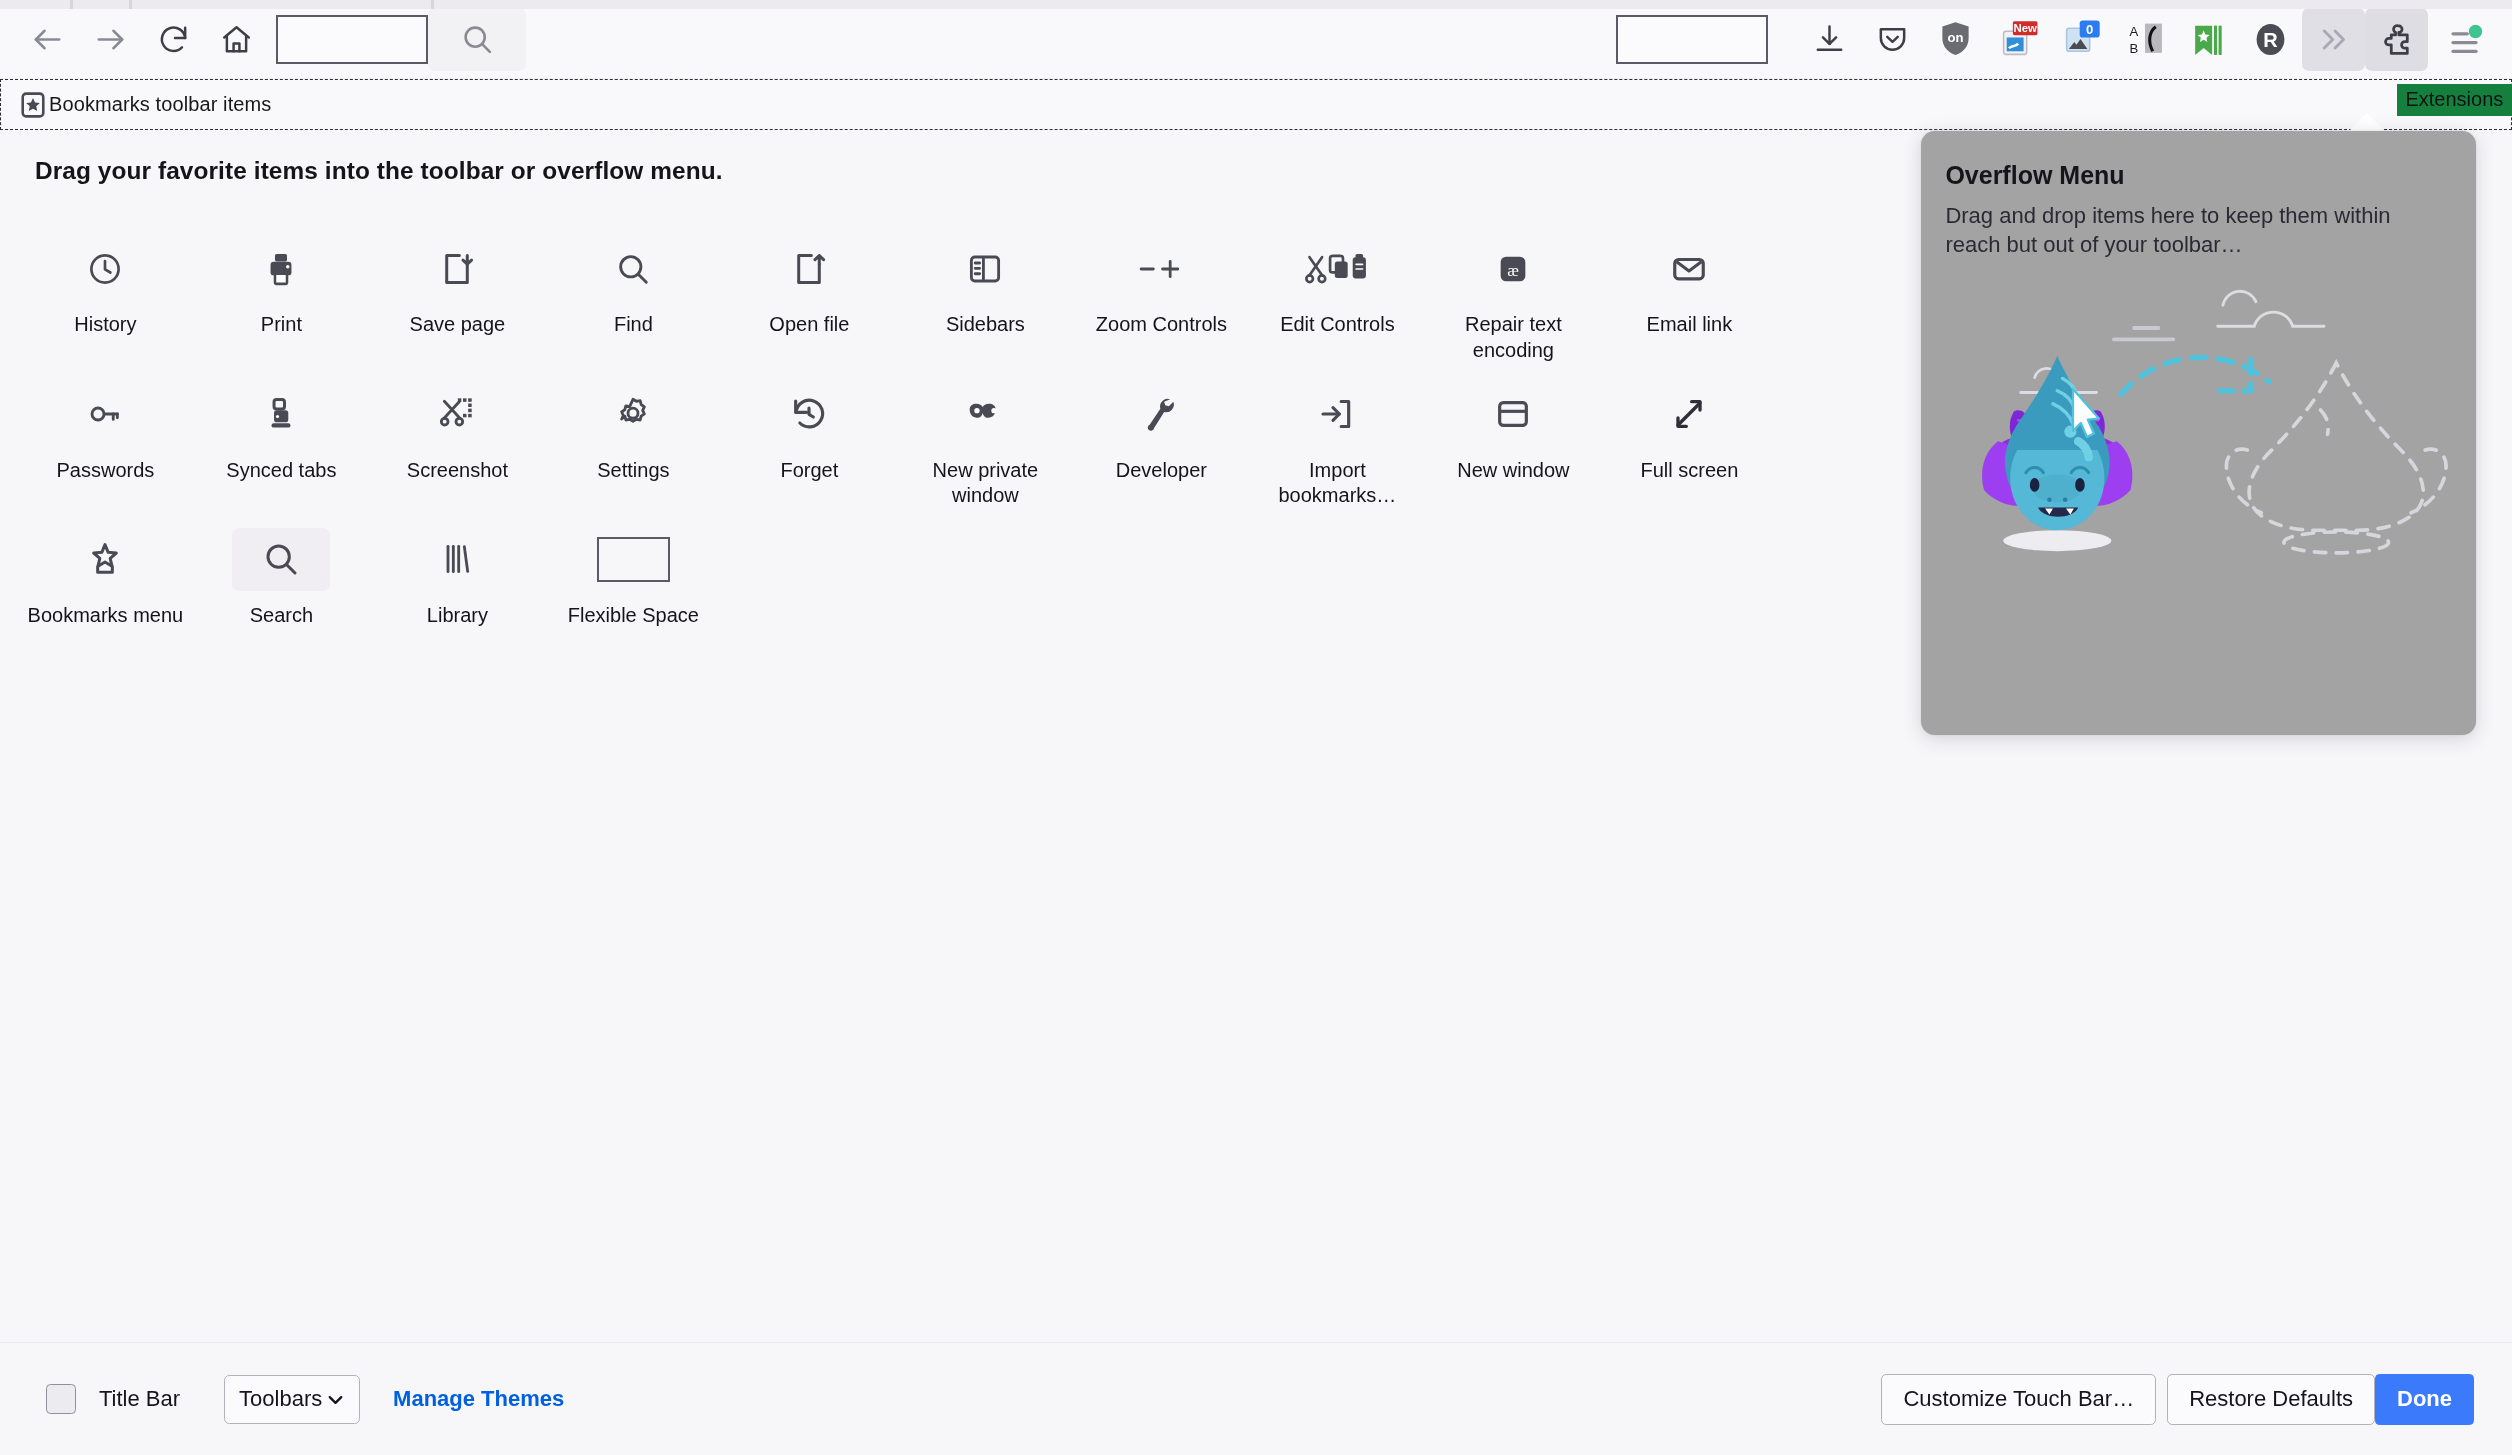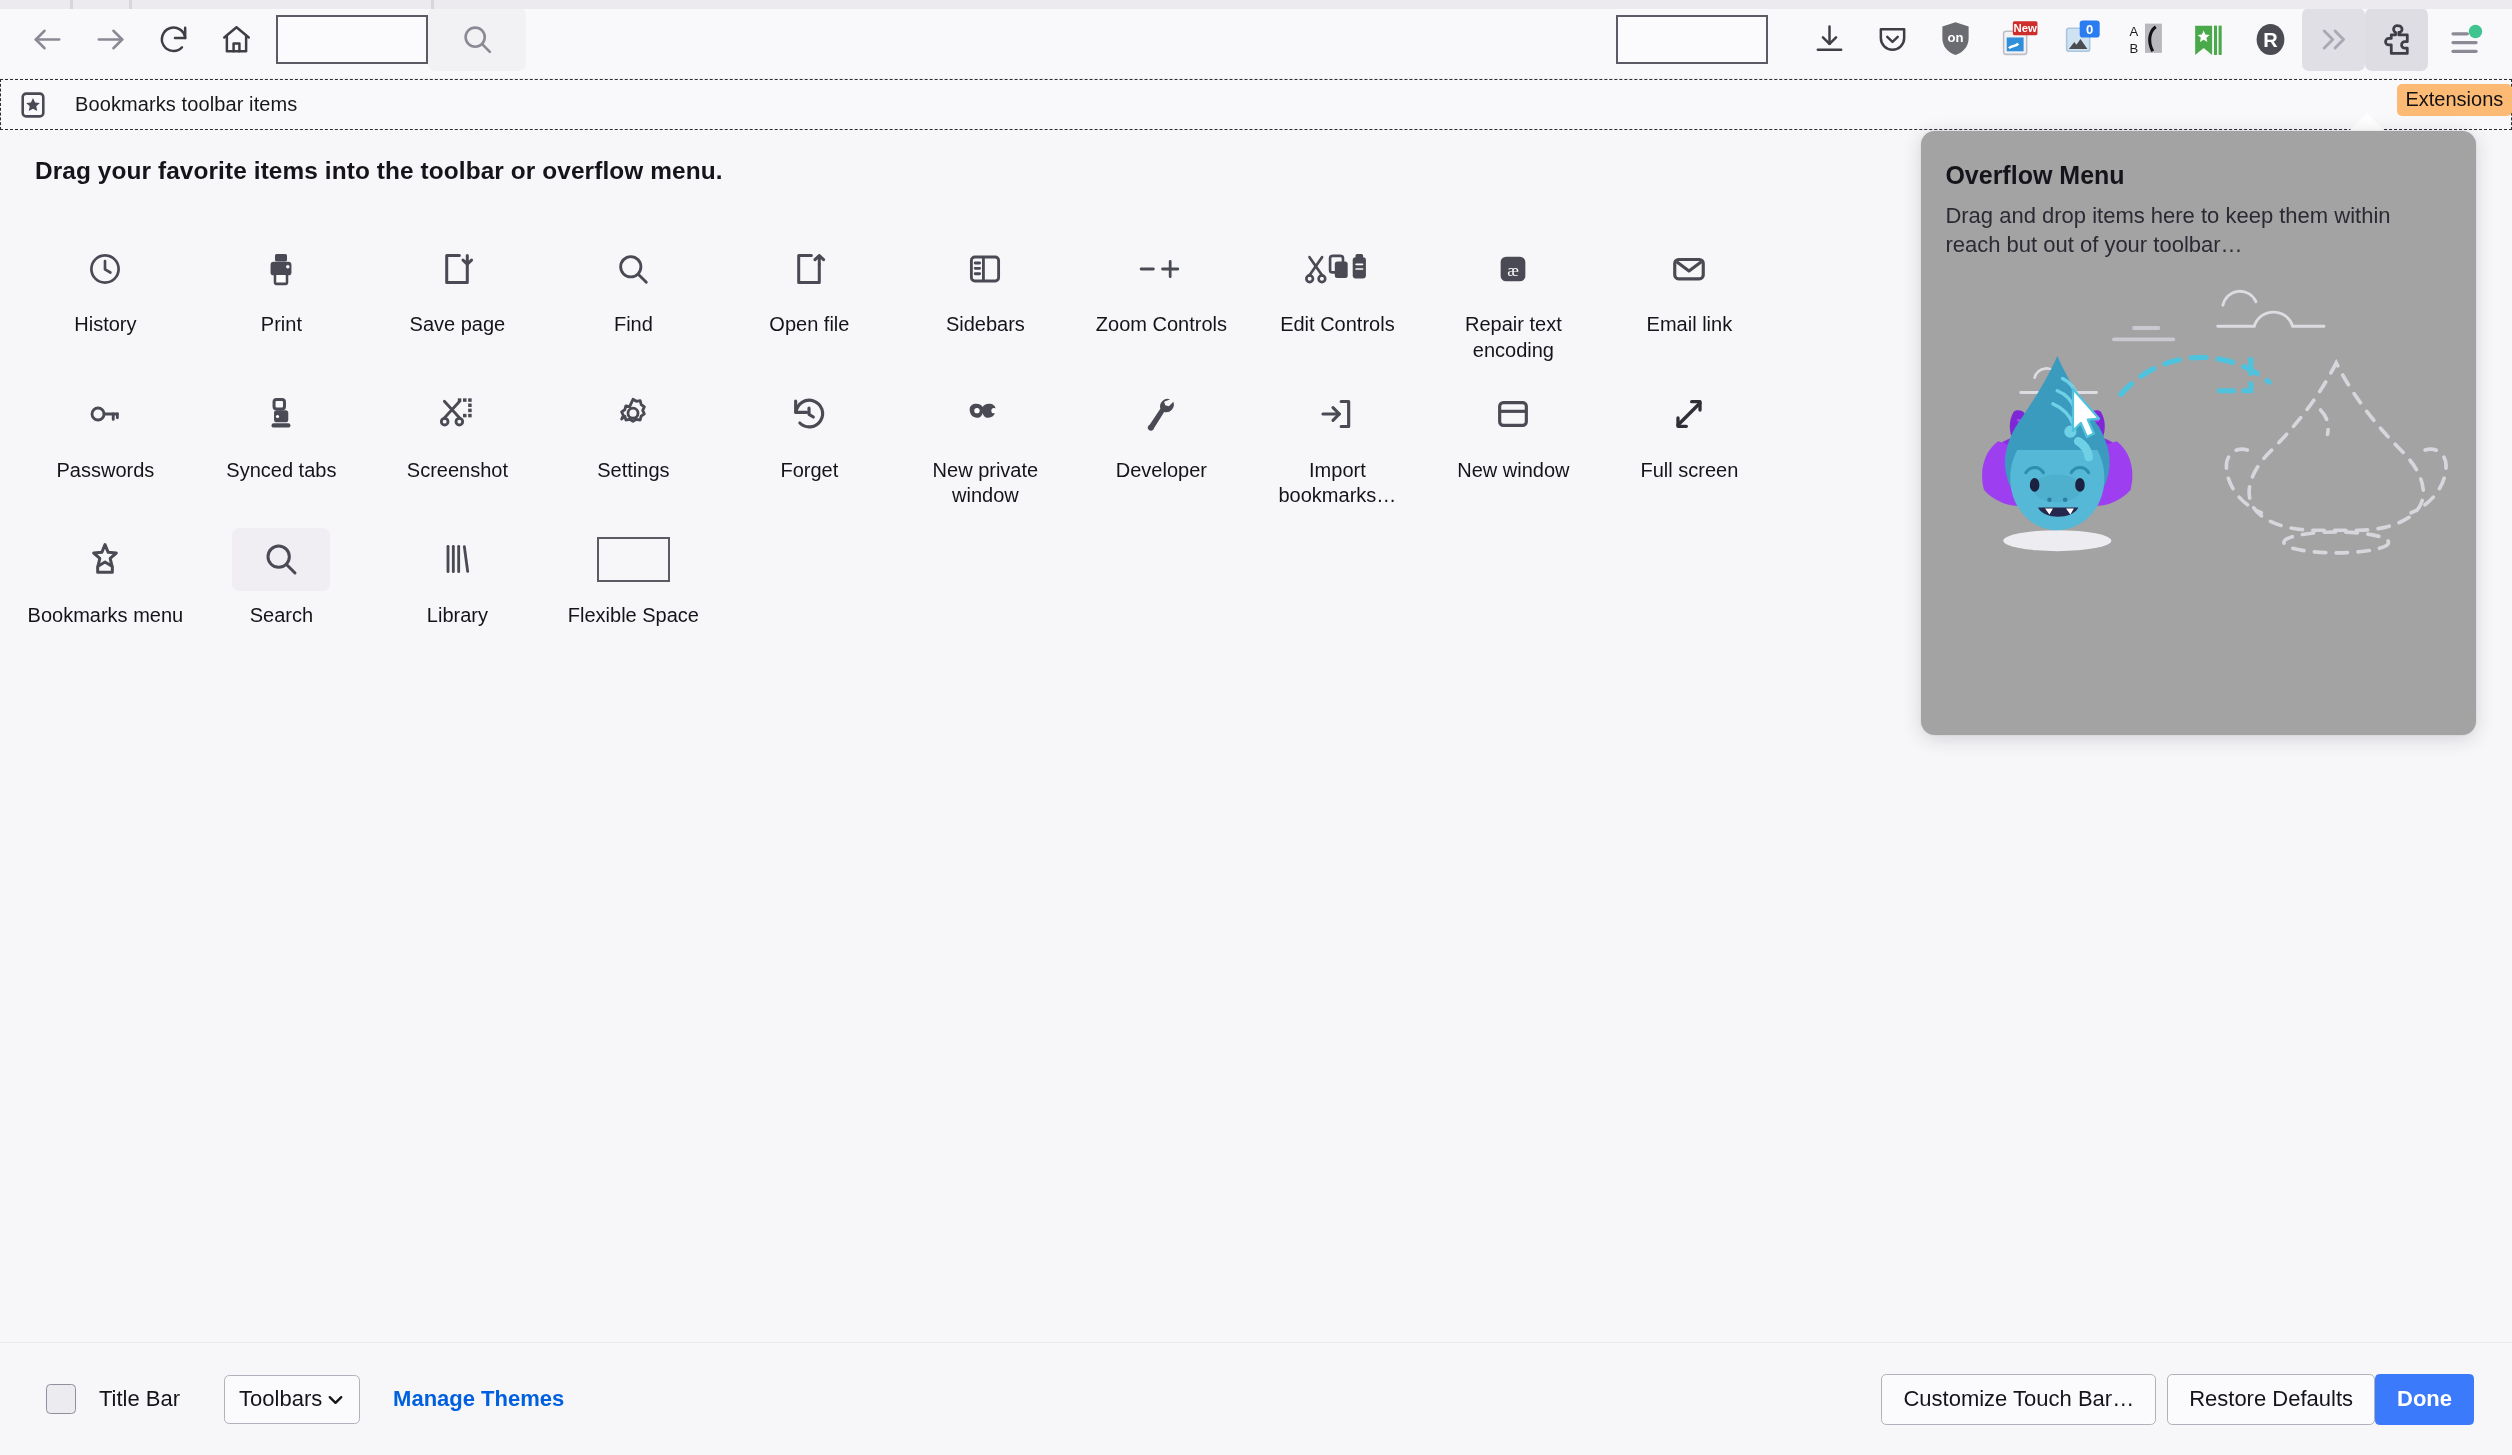--- a/index.html
+++ b/index.html
@@ -52,32 +52,32 @@
 
   
   #bookmarks-toolbar {
     position: absolute; left: 0; top: 79px;
     width: 2512px; height: 51px;
     border: 1.7px dashed #2c2c33;
     background: #f9f9fb;
     display: flex; align-items: center;
   }
   #bookmarks-item {
-    display: flex; align-items: center; gap: 29px; margin-left: 19px;
+    display: flex; align-items: center; gap: 3px; margin-left: 19px;
   }
   #bookmarks-item .lbl {
     font-size: 20px; color: #18181b; letter-spacing: 0.1px;
   }
   #extensions-tooltip {
     position: absolute; right: 0px; top: 84px;
-    background: #fdba74;
+    background: #15803d;
     color: #121214;
     font-size: 20px;
     padding: 3.5px 8.7px 5.2px 8.7px;
-    border-radius: 5px;
+    border-radius: 0;
   }
 
   
   #drag-heading {
     position: absolute; left: 35px; top: 157px;
     font-size: 24.4px; font-weight: bold; color: #15141a;
     letter-spacing: 0.1px;
   }
 
   

